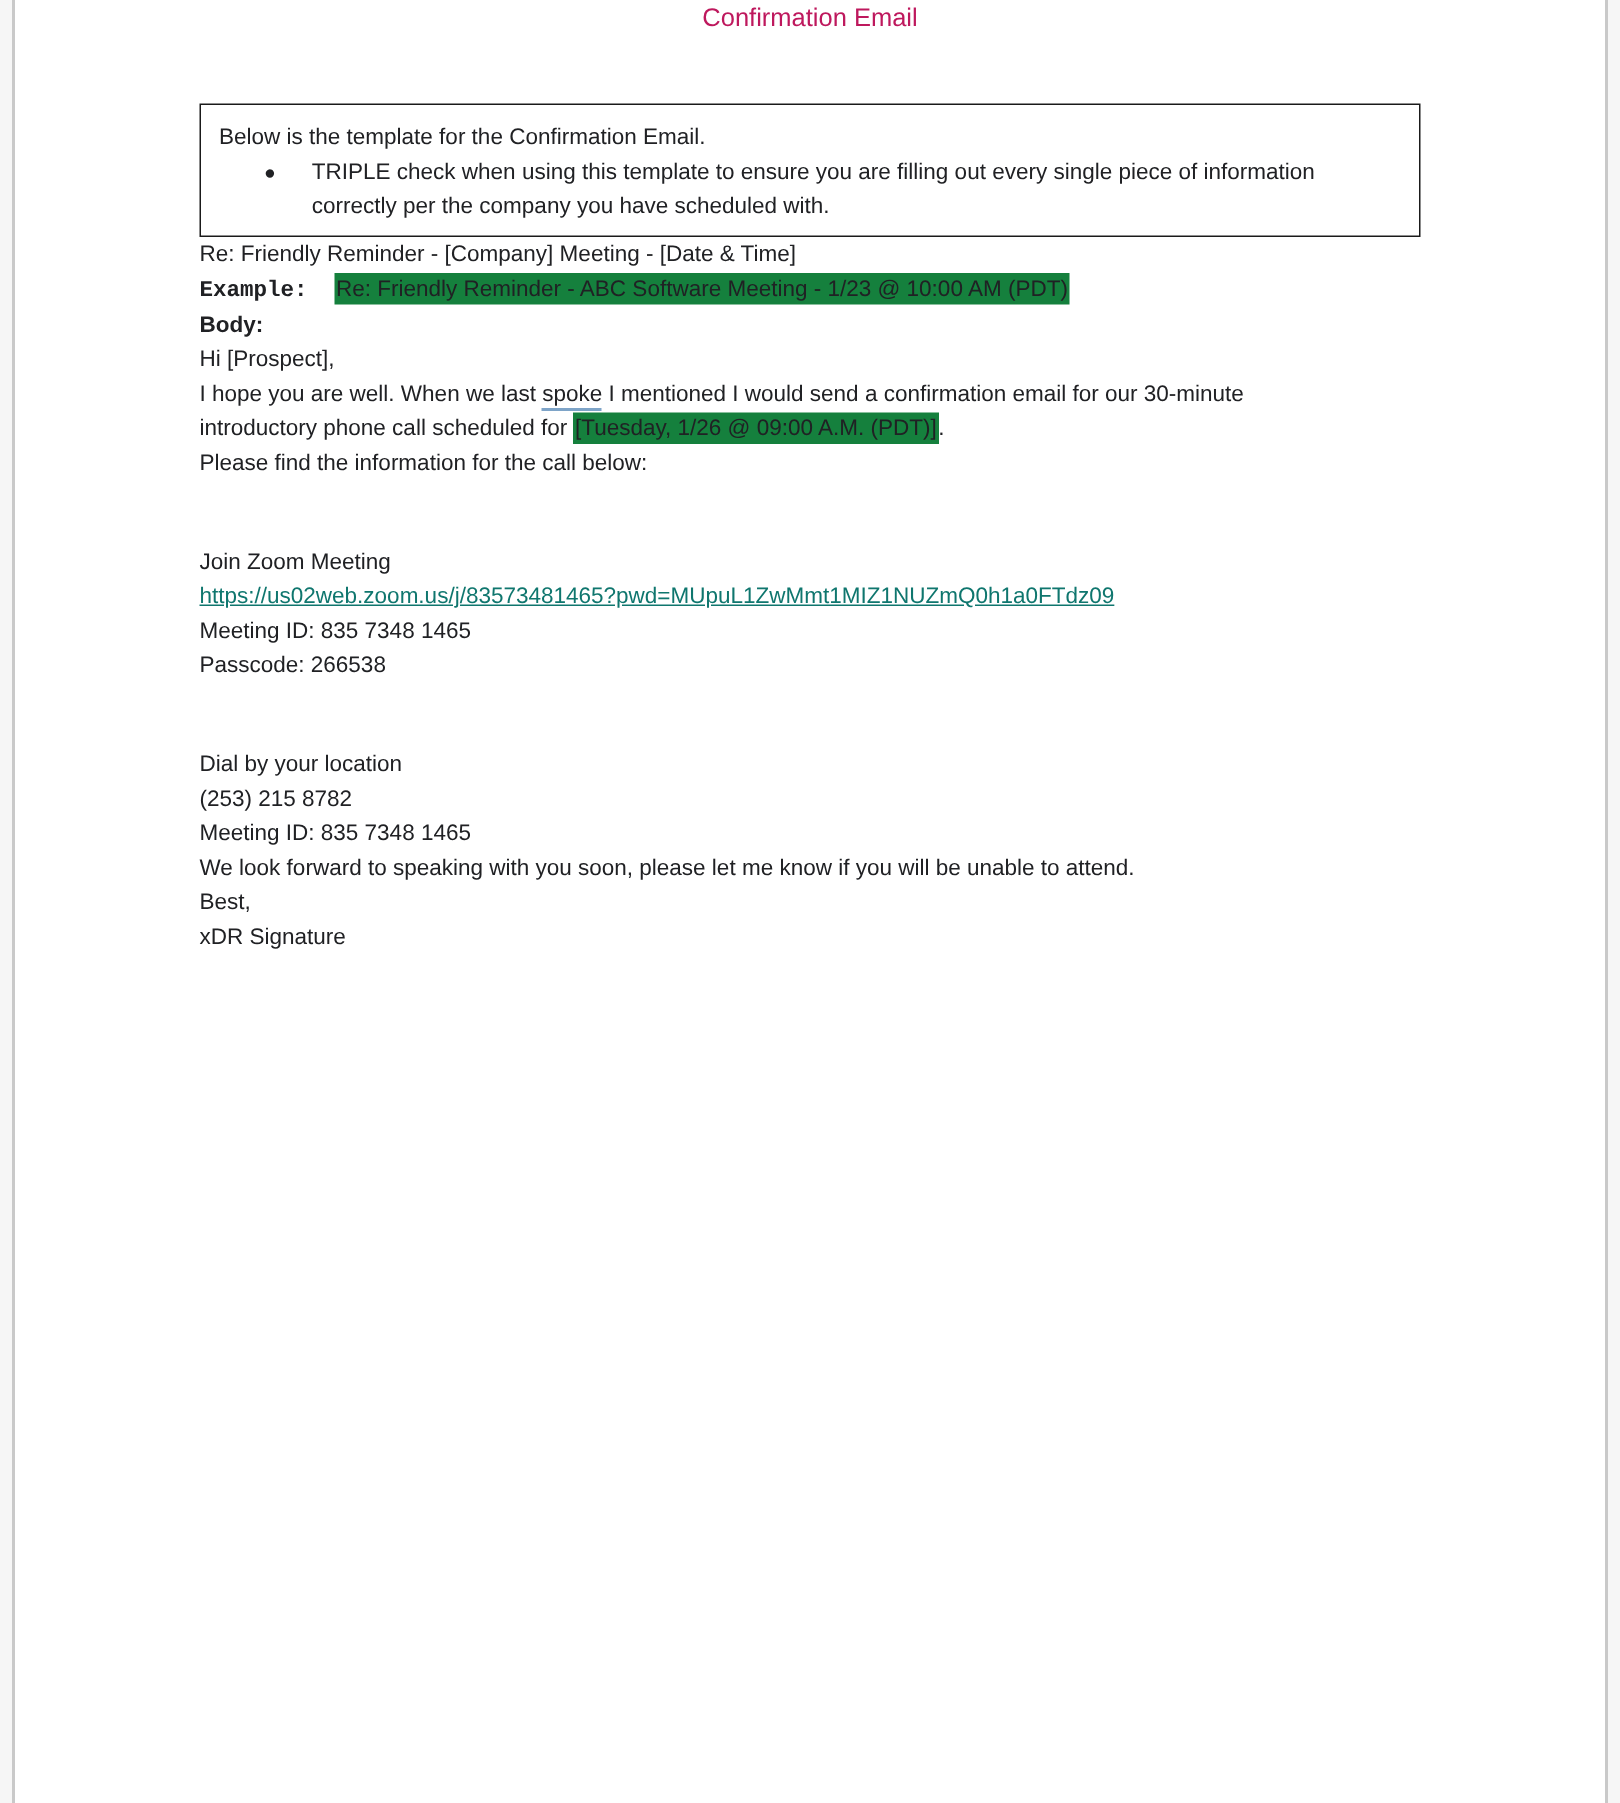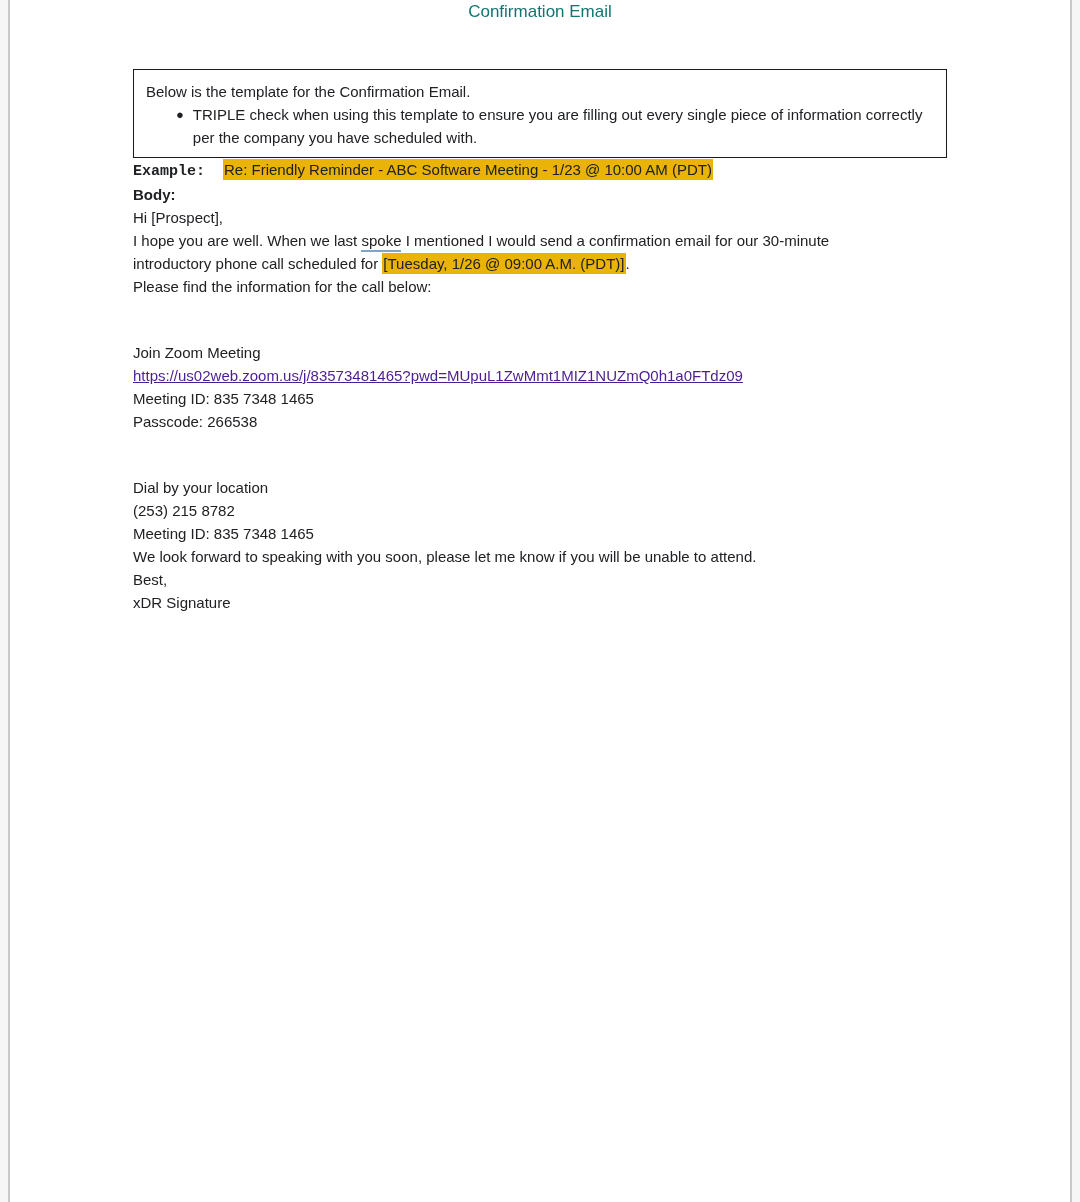--- a/index.html
+++ b/index.html
@@ -26,54 +26,54 @@
   .content p { margin: 0; }
   .bold { font-weight: 700; }
   .center { text-align: center; }
 
   .title {
     margin-top: 74px;
     font-size: 17px;
     line-height: 24px;
     font-weight: 400;
     text-align: center;
-    color: #0f766e;
+    color: #be185d;
   }
   .note-box {
     margin-top: 45px;
     border: 1.5px solid #1a1a1a;
     padding: 10px 12px 8px 12px;
   }
   .bullet-row { display: flex; }
   .bullet {
     flex: 0 0 auto;
     margin-left: 30px;
     font-size: 13px;
   }
-  .bullet-text { margin-left: 9px; }
+  .bullet-text { margin-left: 24px; }
 
   .subject-heading { margin-top: 39px; }
   .example-line { margin-top: 46px; margin-left: 63px; }
   .example-label { margin-right: 18px; font-family: Liberation Mono, monospace; }
   .body-heading { margin-top: 43px; }
   .greeting { margin-top: 44px; }
   .para1 { margin-top: 22px; }
   .info-intro { margin-top: 23px; }
   .zoom-block { margin-top: 43px; }
   .dial-block { margin-top: 43px; }
   .closing { margin-top: 66px; }
   .signoff { margin-top: 23px; }
   .signature { margin-top: 23px; }
 
   .highlight {
-    background: #eab308;
+    background: #15803d;
     padding: 2px 1px;
   }
   .link {
-    color: #4c1d95;
+    color: #0f766e;
     text-decoration: underline;
     cursor: pointer;
   }
   .grammar {
     border-bottom: 2px solid #7ea4c8;
     padding-bottom: 1px;
   }
   .spell {
     text-decoration-style: wavy;
     text-decoration-color: #d0342c;
@@ -91,20 +91,21 @@
       <p class="title">Confirmation Email</p>
 
       <div class="note-box">
         <p>Below is the template for the Confirmation Email.</p>
         <div class="bullet-row">
           <span class="bullet">●</span>
           <span class="bullet-text">TRIPLE check when using this template to ensure you are filling out every single piece of information correctly per the company you have scheduled with.</span>
         </div>
       </div>
 
+      <p class="subject-template">Re: Friendly Reminder - [Company] Meeting - [Date &amp; Time]</p>
 
       <p class="example-line">
         <span class="bold example-label">Example:</span><span class="highlight">Re: Friendly Reminder - ABC Software Meeting - 1/23 @ 10:00 AM (PDT)</span>
       </p>
 
       <p class="body-heading bold">Body:</p>
 
       <p class="greeting">Hi [Prospect],</p>
 
       <p class="para1">

